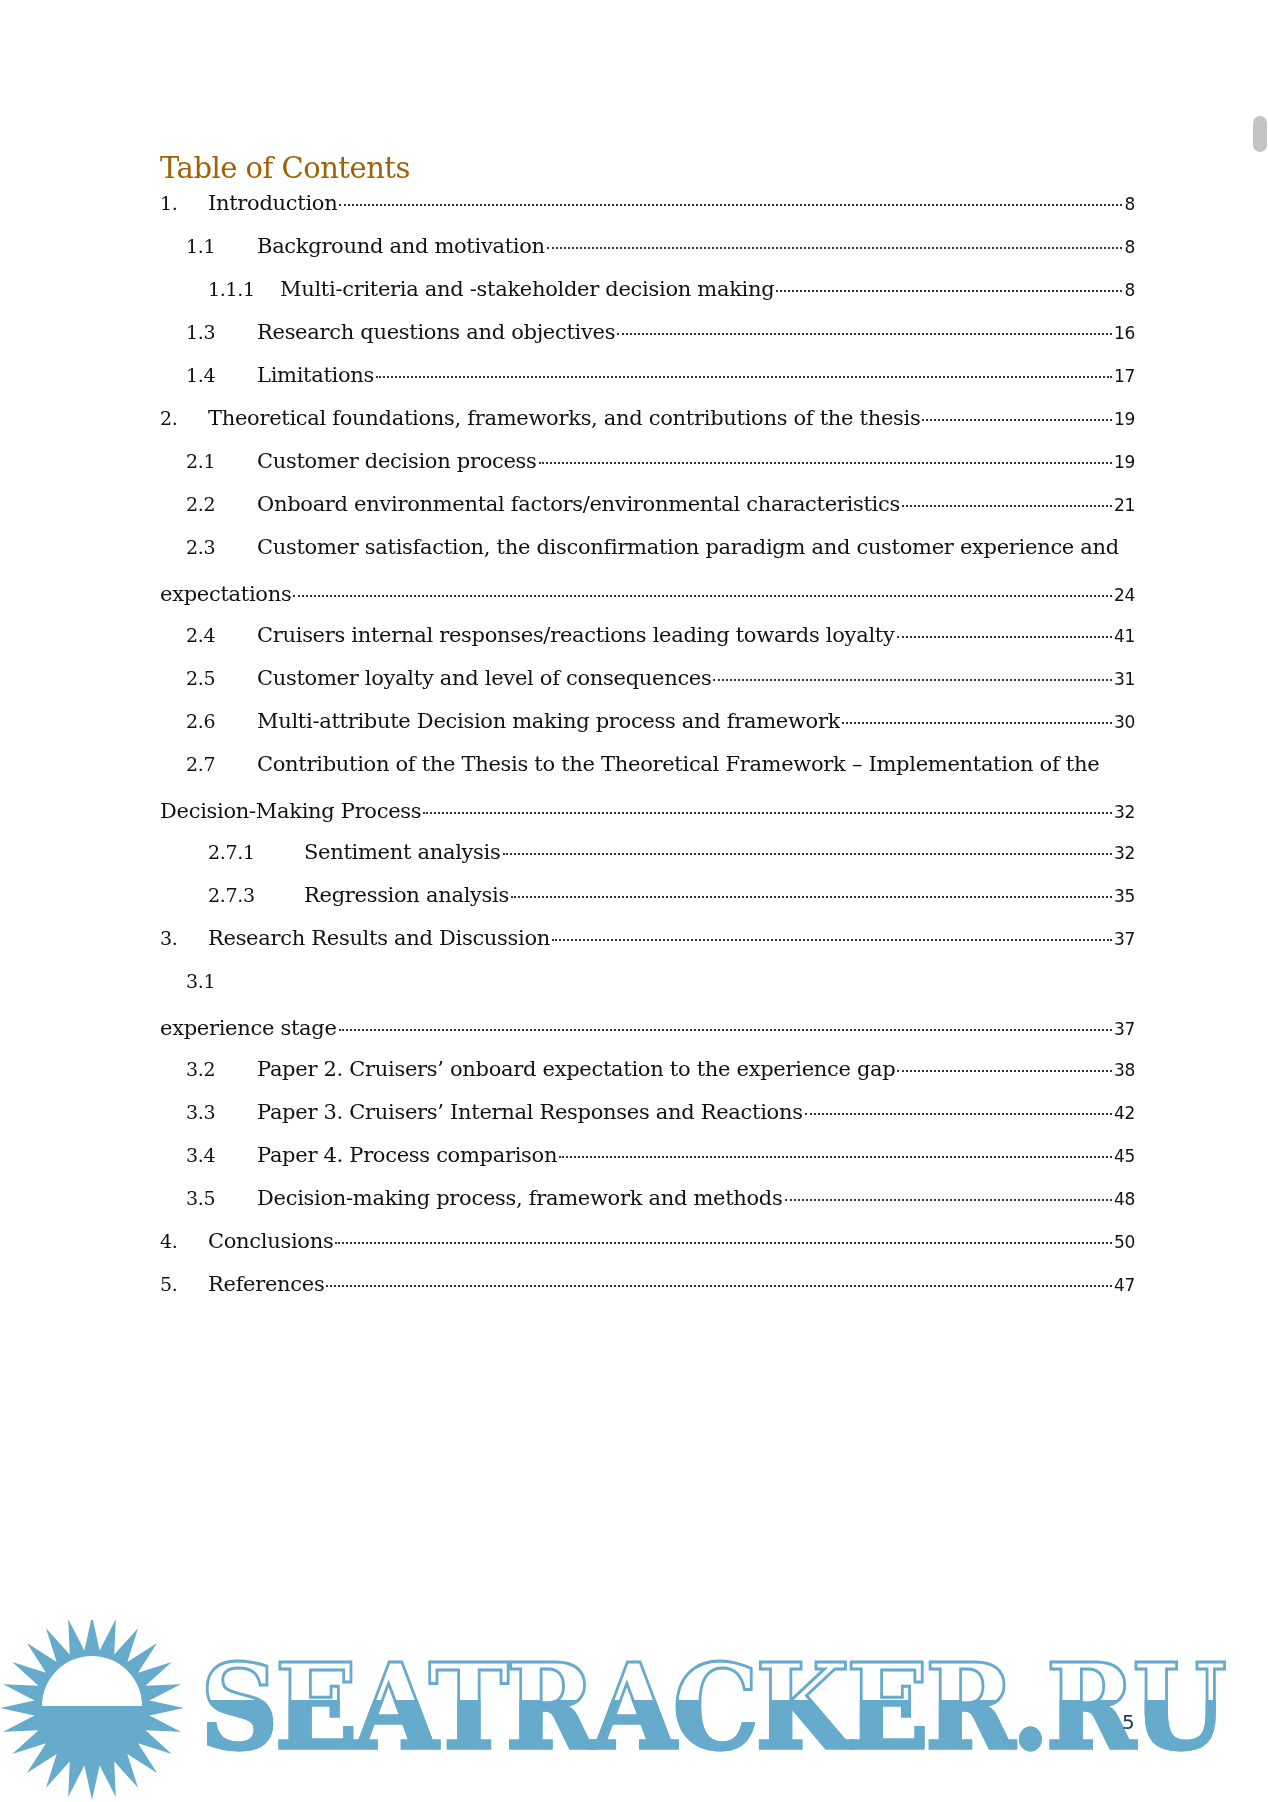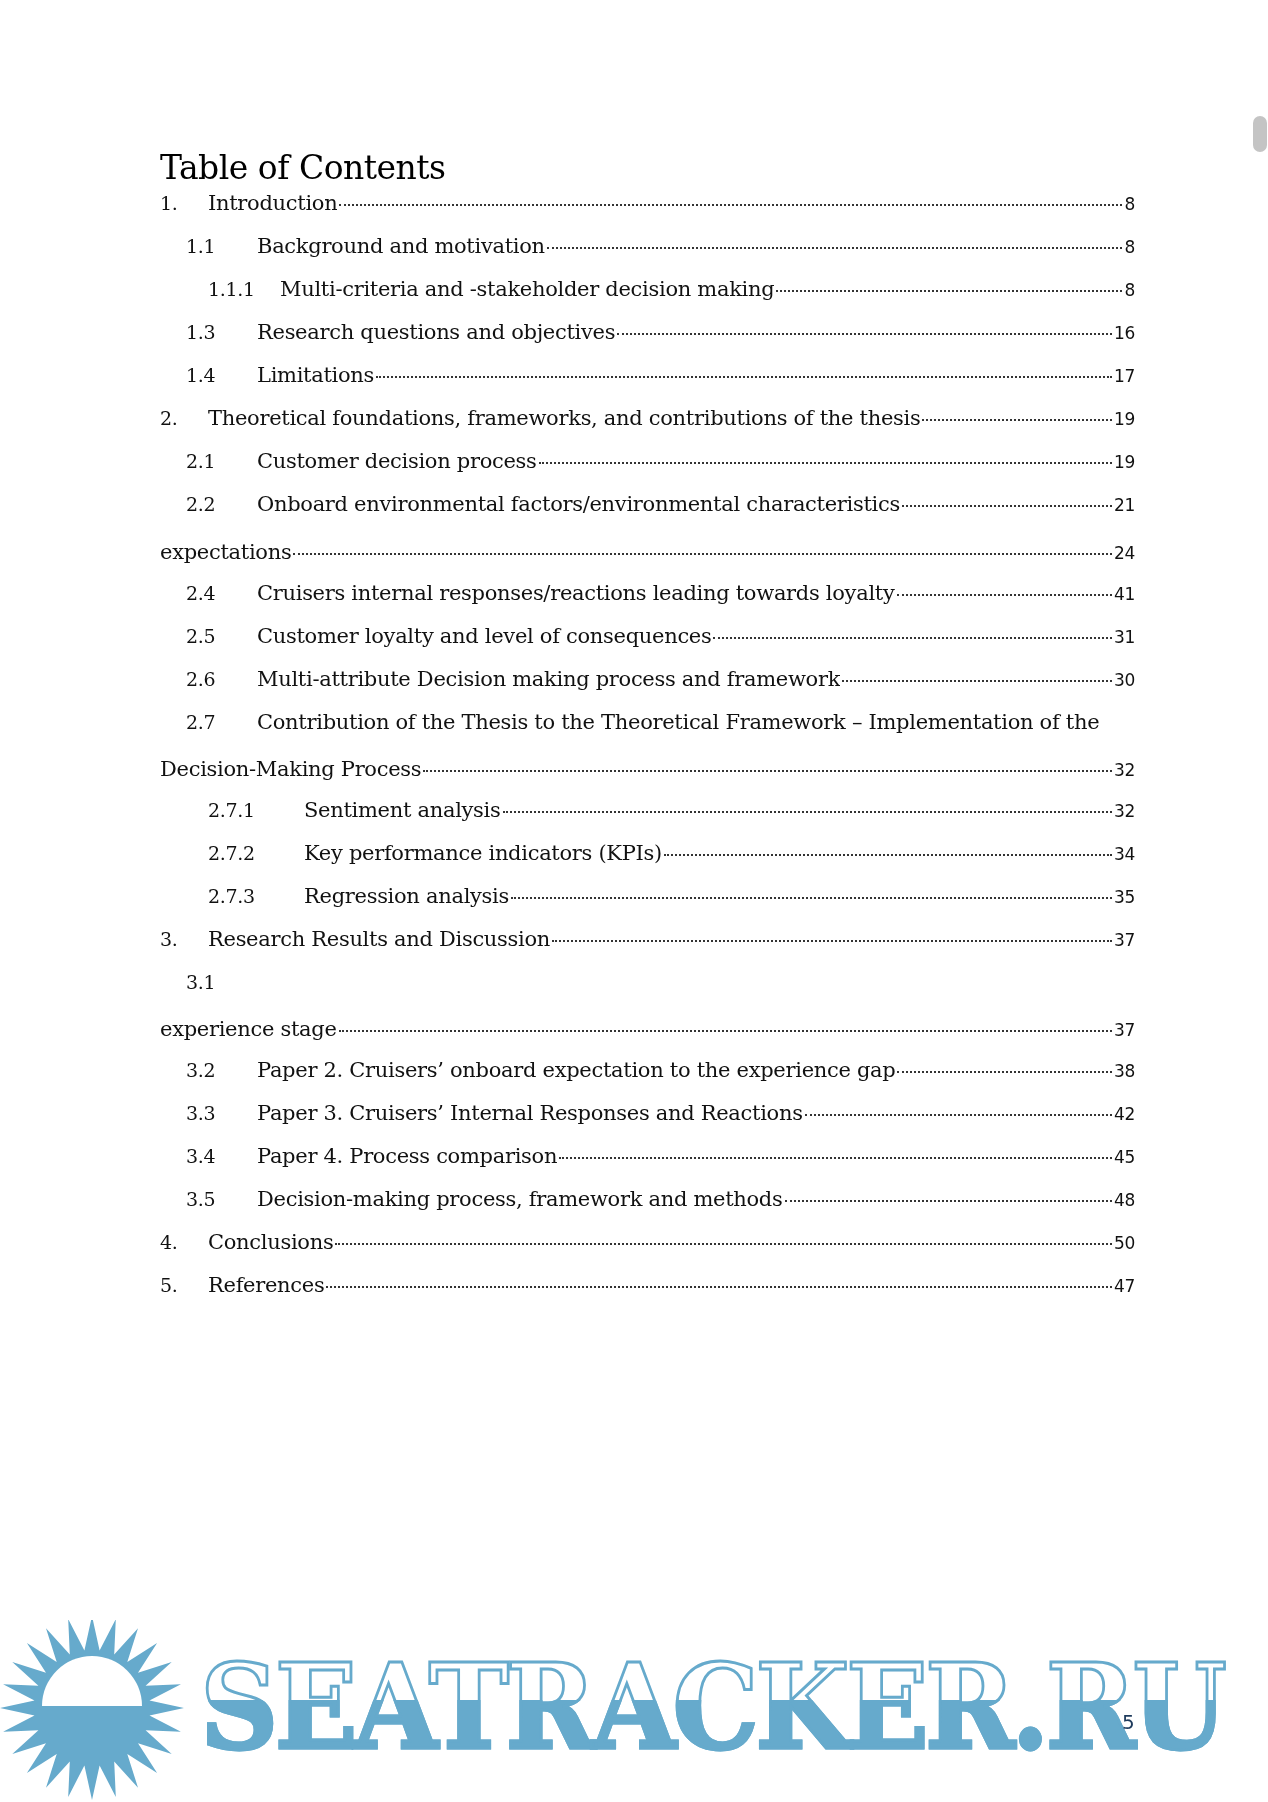--- a/index.html
+++ b/index.html
@@ -1,19 +1,19 @@
 <!DOCTYPE html>
 <html><head>
 <meta charset="utf-8">
 <style>
   html,body{margin:0;padding:0;background:#fff;}
   body{width:1268px;height:1802px;position:relative;overflow:hidden;font-family:"DejaVu Serif","Liberation Serif",serif;color:#111;}
   .page{position:absolute;left:0;top:0;width:1268px;height:1802px;}
   .scrollbar{position:absolute;left:1253px;top:116px;width:14px;height:36px;border-radius:7px;background:#c4c4c4;}
-  .toc-title{position:absolute;left:160px;top:148px;font-size:33px;color:#000000;font-family:"DejaVu Serif",serif;letter-spacing:-0.5px;line-height:40px;}
+  .toc-title{position:absolute;left:160px;top:148px;font-size:29px;color:#a16207;font-family:"DejaVu Serif",serif;letter-spacing:-0.5px;line-height:40px;}
   .toc{position:absolute;left:160px;top:190px;width:975px;}
   .entry{position:relative;font-size:21px;line-height:26px;margin-bottom:16px;letter-spacing:-0.3px;}
   .entry.wrap{margin-bottom:14px;}
   .line{display:flex;align-items:baseline;white-space:nowrap;}
   .num{display:inline-block;flex:0 0 auto;font-size:19px;}
   .l1 .num{width:48px;}
   .l2{padding-left:26px;}
   .l2 .num{width:71px;}
   .l3{padding-left:48px;}
   .l3 .num{width:72px;}
@@ -104,20 +104,24 @@
     <div class="entry l2">
         <div class="line">
       <span class="num">2.2</span>
       <span class="txt">Onboard environmental factors/environmental characteristics</span>
       <span class="dots"></span>
       <span class="pg">21</span>
         </div>
       </div>
 
     <div class="entry l2 wrap">
+      <div class="line">
+        <span class="num">2.3</span>
+        <span class="txt">Customer satisfaction, the disconfirmation paradigm and customer experience and</span>
+        </div>
       <div class="line2">
         <span class="txt">expectations</span>
         <span class="dots"></span>
         <span class="pg">24</span>
         </div>
     </div>
 
     <div class="entry l2">
         <div class="line">
       <span class="num">2.4</span>
@@ -159,28 +163,20 @@
 
     <div class="entry l3 b">
         <div class="line">
       <span class="num">2.7.1</span>
       <span class="txt">Sentiment analysis</span>
       <span class="dots"></span>
       <span class="pg">32</span>
         </div>
       </div>
 
-    <div class="entry l3 b">
-        <div class="line">
-      <span class="num">2.7.2</span>
-      <span class="txt">Key performance indicators (KPIs)</span>
-      <span class="dots"></span>
-      <span class="pg">34</span>
-        </div>
-      </div>
 
     <div class="entry l3 b">
         <div class="line">
       <span class="num">2.7.3</span>
       <span class="txt">Regression analysis</span>
       <span class="dots"></span>
       <span class="pg">35</span>
         </div>
       </div>
 

